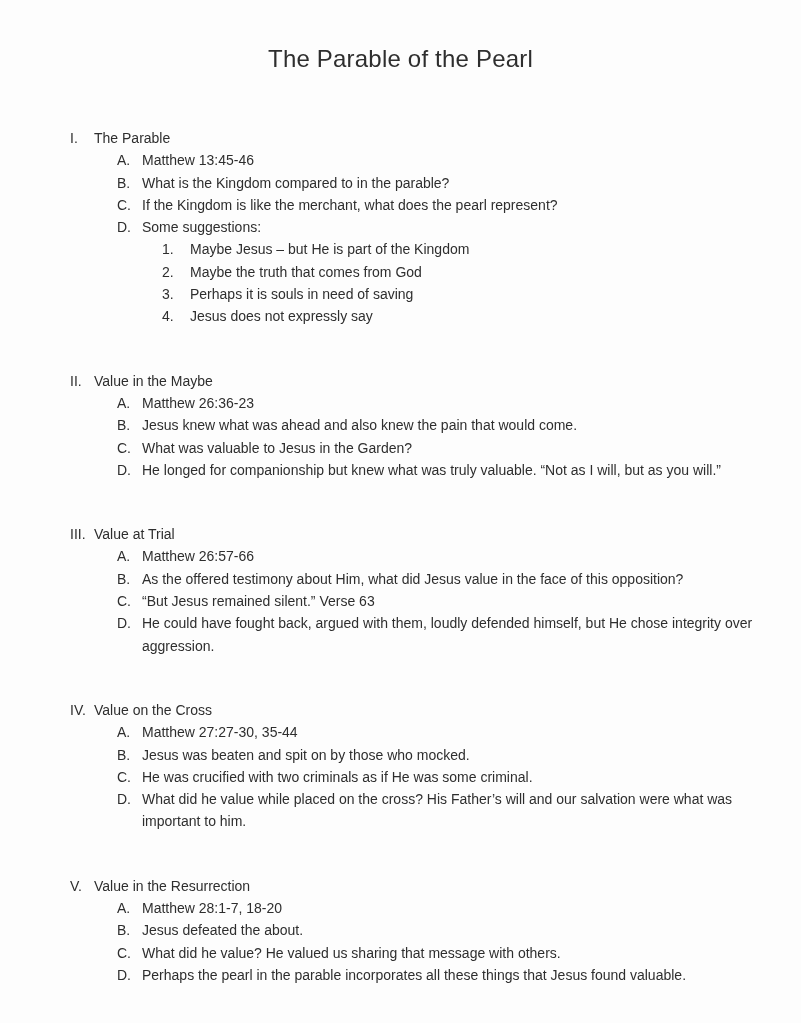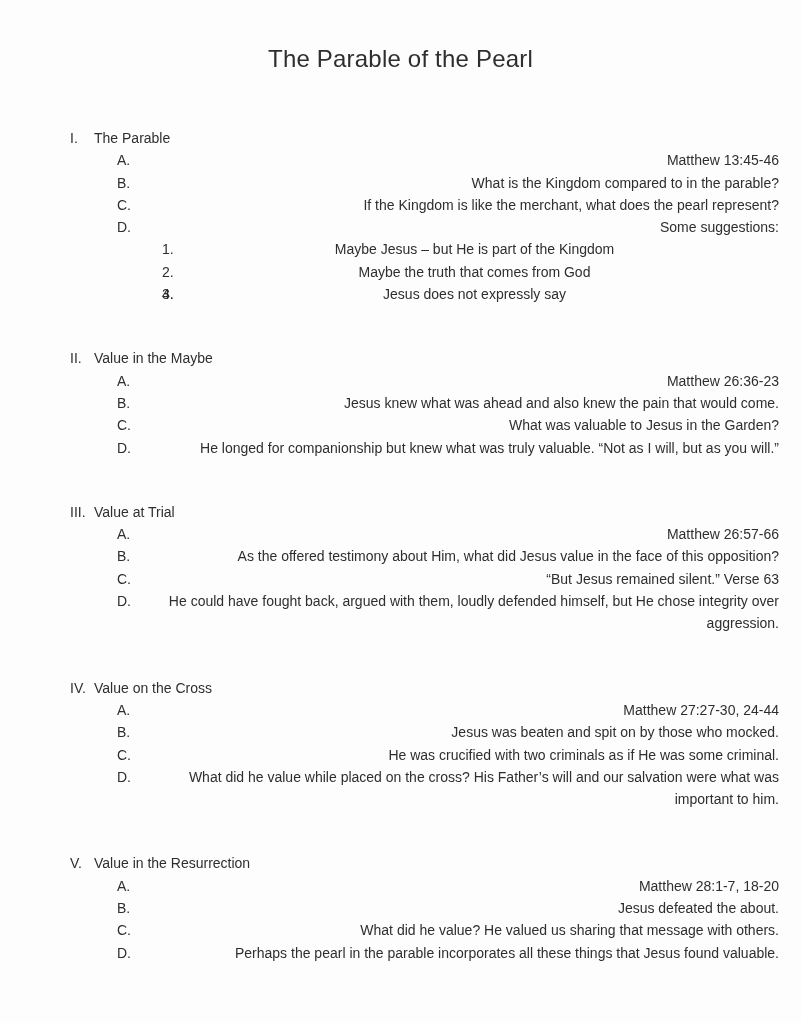--- a/index.html
+++ b/index.html
@@ -38,23 +38,23 @@
     font-size: 14px;
     line-height: 22.3px;
   }
   .row .marker {
     position: absolute;
     top: 0;
   }
   .row.level1 .marker { left: 70px; }
   .row.level1 .text   { margin-left: 94px; margin-right: 42px; }
   .row.level2 .marker { left: 117px; }
-  .row.level2 .text   { margin-left: 142px; margin-right: 22px; text-align: right; }
+  .row.level2 .text   { margin-left: 142px; margin-right: 22px; }
   .row.level3 .marker { left: 162px; }
-  .row.level3 .text   { margin-left: 190px; margin-right: 42px; text-align: center; }
+  .row.level3 .text   { margin-left: 190px; margin-right: 42px; }
   .text { display: block; }
 </style>
 </head>
 <body>
 
 <div class="page">
   <h1 class="doc-title">The Parable of the Pearl</h1>
   <div class="outline" id="outline">
       <div class="section">
         <div class="row level1">
@@ -80,20 +80,21 @@
         <div class="row level3">
           <span class="marker">1.</span>
           <span class="text">Maybe Jesus – but He is part of the Kingdom</span>
         </div>
         <div class="row level3">
           <span class="marker">2.</span>
           <span class="text">Maybe the truth that comes from God</span>
         </div>
         <div class="row level3">
           <span class="marker">3.</span>
+          <span class="text">Perhaps it is souls in need of saving</span>
         </div>
         <div class="row level3">
           <span class="marker">4.</span>
           <span class="text">Jesus does not expressly say</span>
         </div>
       </div>
       <div class="section">
         <div class="row level1">
           <span class="marker">II.</span>
           <span class="text">Value in the Maybe</span>
@@ -137,21 +138,21 @@
           <span class="text">He could have fought back, argued with them, loudly defended himself, but He chose integrity over aggression.</span>
         </div>
       </div>
       <div class="section">
         <div class="row level1">
           <span class="marker">IV.</span>
           <span class="text">Value on the Cross</span>
         </div>
         <div class="row level2">
           <span class="marker">A.</span>
-          <span class="text">Matthew 27:27-30, 24-44</span>
+          <span class="text">Matthew 27:27-30, 35-44</span>
         </div>
         <div class="row level2">
           <span class="marker">B.</span>
           <span class="text">Jesus was beaten and spit on by those who mocked.</span>
         </div>
         <div class="row level2">
           <span class="marker">C.</span>
           <span class="text">He was crucified with two criminals as if He was some criminal.</span>
         </div>
         <div class="row level2">

